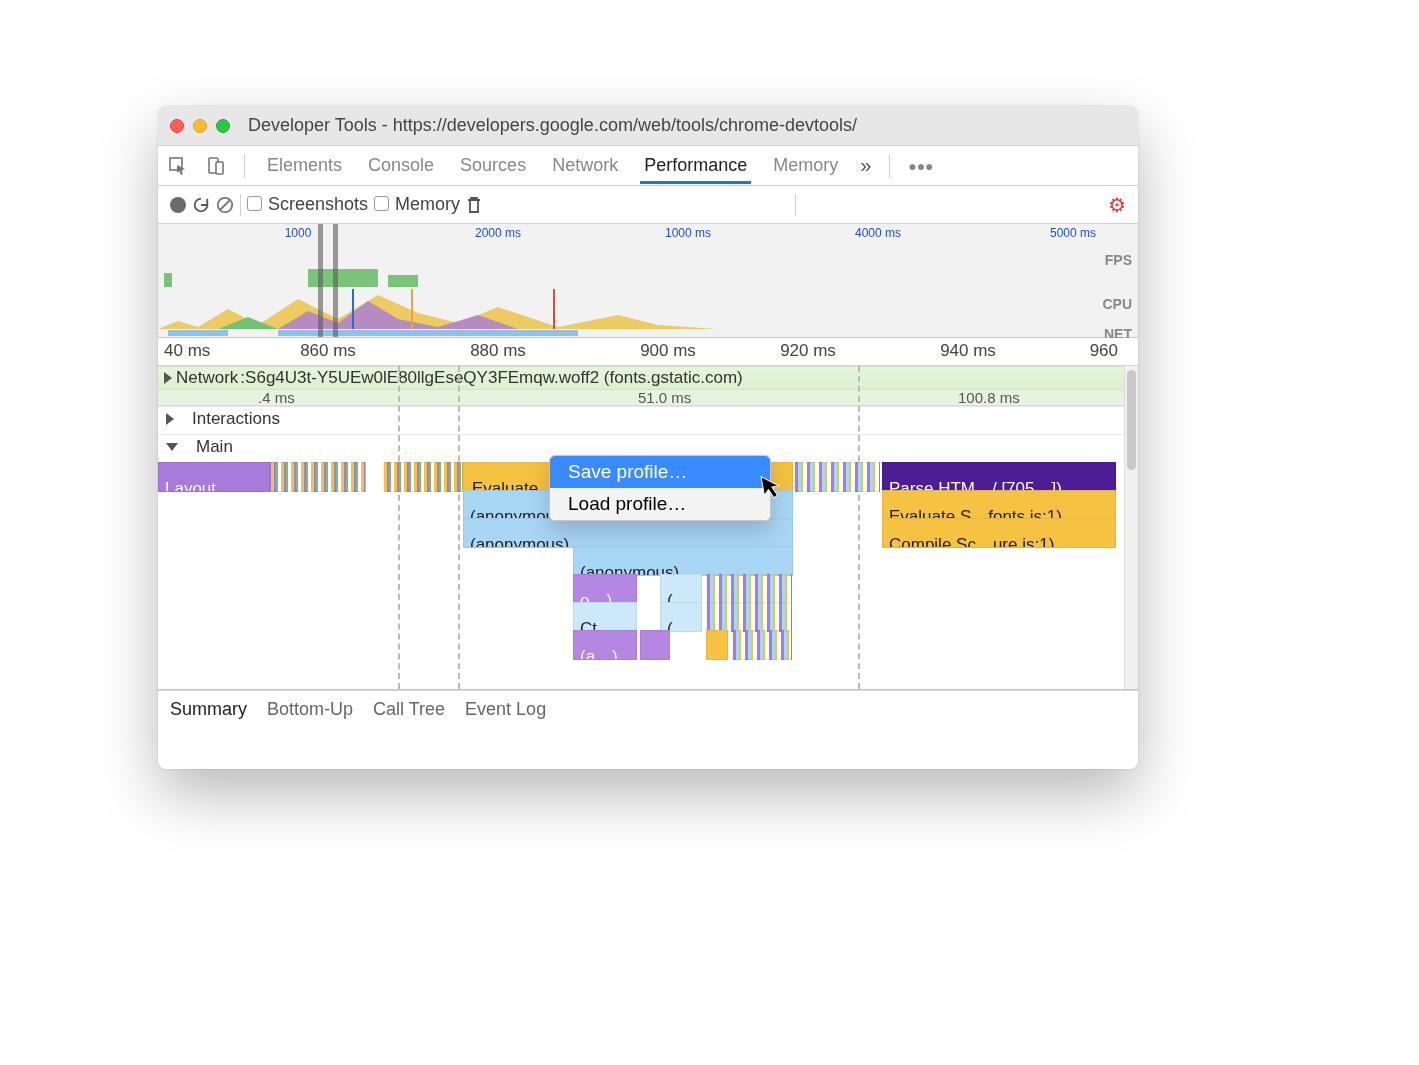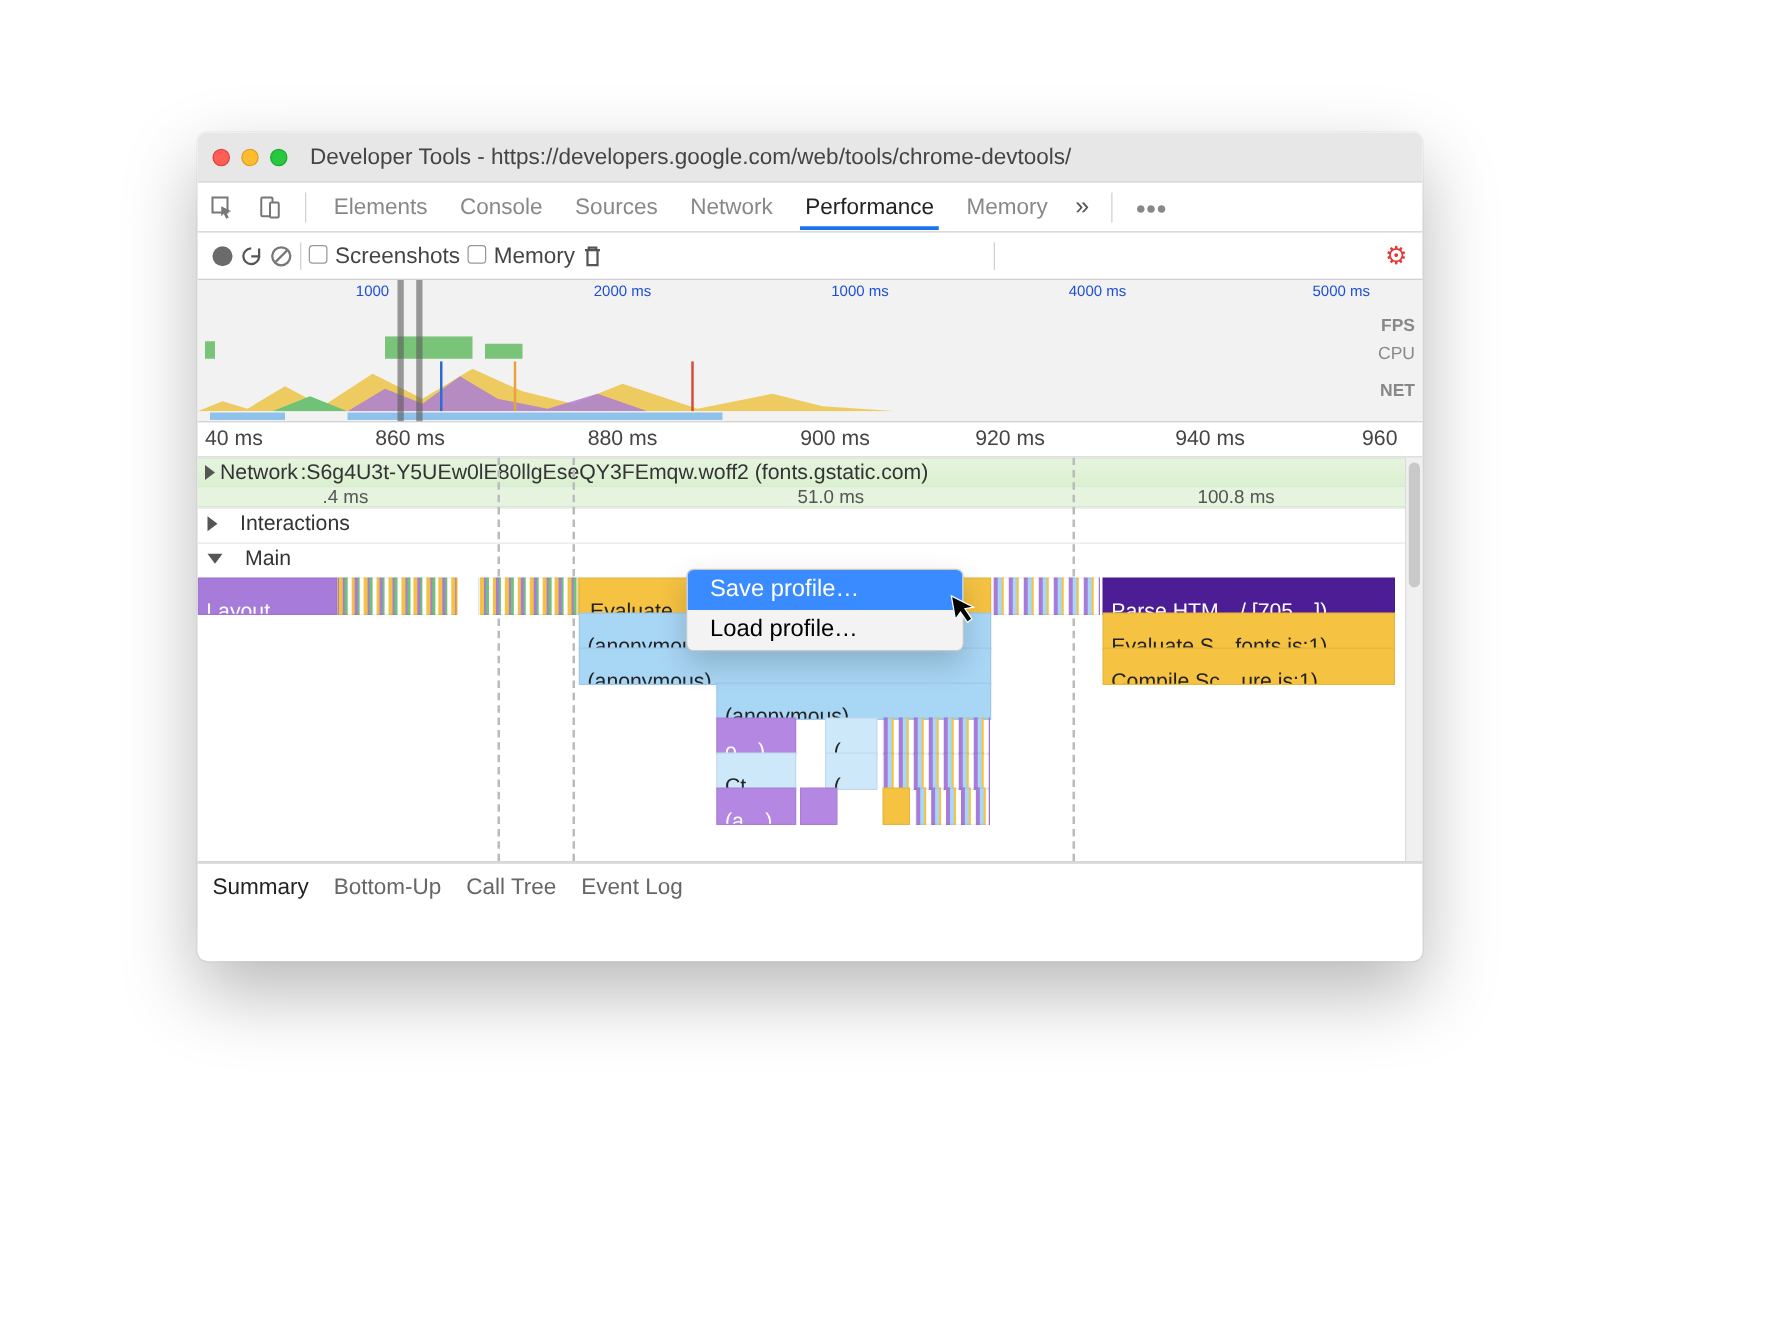--- a/index.html
+++ b/index.html
@@ -161,21 +161,21 @@
   <div class="overview">
     <div class="ov-ticks">
       <span class="ov-tick" style="left:140px">1000</span>
       <span class="ov-tick" style="left:340px">2000 ms</span>
       <span class="ov-tick" style="left:530px">1000 ms</span>
       <span class="ov-tick" style="left:720px">4000 ms</span>
       <span class="ov-tick" style="left:915px">5000 ms</span>
     </div>
     <div class="ov-rows">
       <div style="font-weight:600">FPS</div>
-      <div style="font-weight:400;margin-top:6px">CPU</div>
+      <div style="font-weight:700;margin-top:28px">CPU</div>
       <div style="font-weight:600;margin-top:14px">NET</div>
     </div>
 
     <div class="ov-fps">
       <svg width="100%" height="100%" preserveAspectRatio="none" viewBox="0 0 980 20">
         <rect x="6" y="4" width="8" height="14" fill="#7ac47a"></rect>
         <rect x="150" y="0" width="70" height="18" fill="#7ac47a"></rect>
         <rect x="230" y="6" width="30" height="12" fill="#7ac47a"></rect>
       </svg>
     </div>

